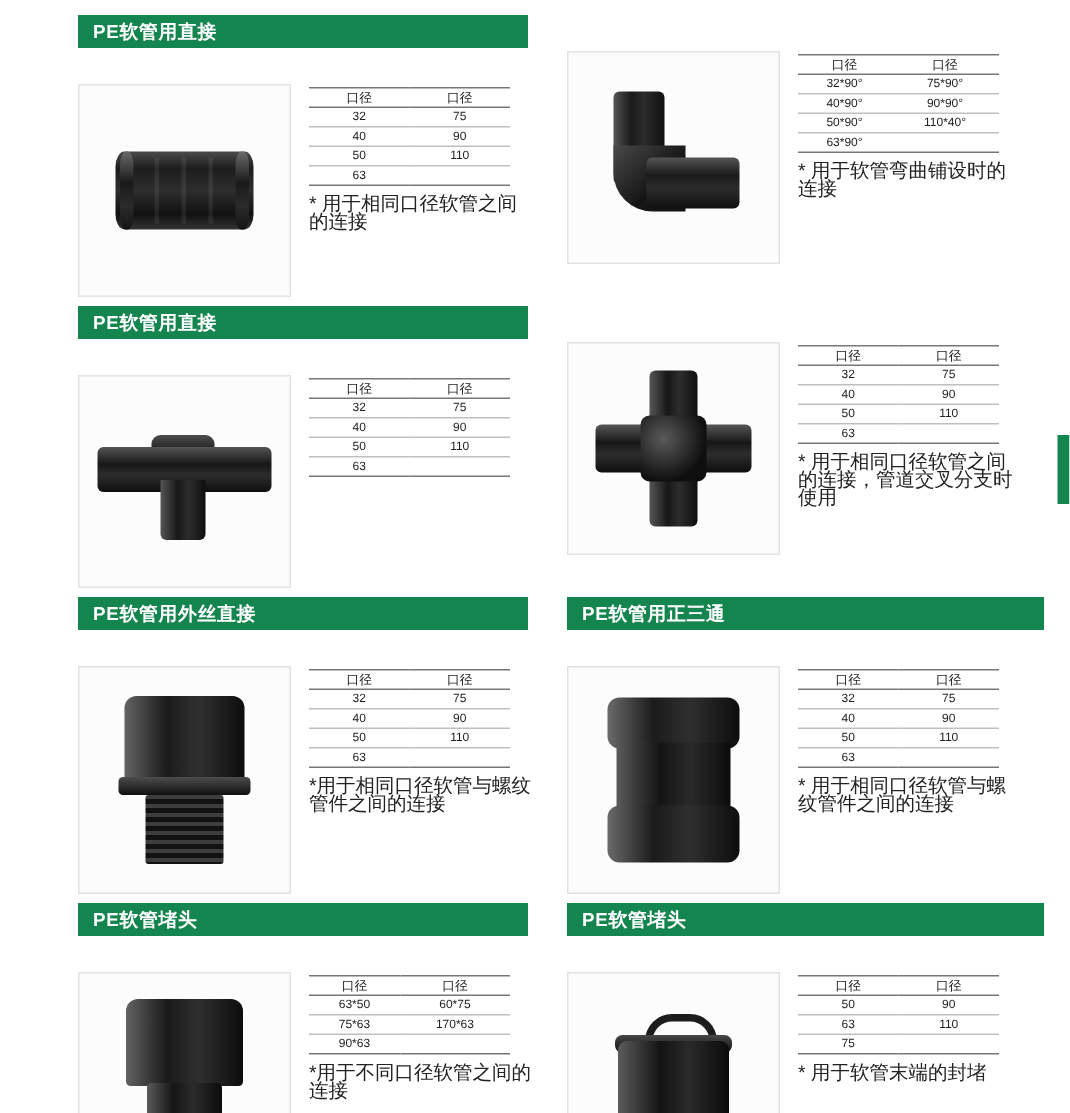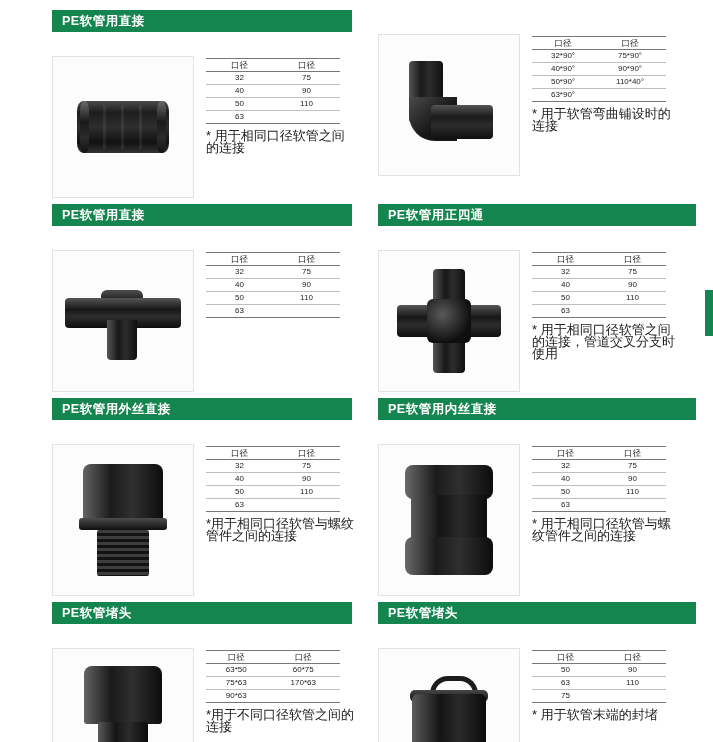--- a/index.html
+++ b/index.html
@@ -385,21 +385,20 @@
               <td>63</td>
               <td></td>
             </tr>
           </tbody>
             </table>
         </div>
       </div>
     </div>
 
     <div class="cell right">
-      <div class="bar">PE软管用正四通</div>
       <div class="body">
         <div class="photo">
           <div class="prod cross">
             <div class="h"></div>
             <div class="v"></div>
             <div class="hub"></div>
           </div>
         </div>
         <div class="info">
           <table class="spec">
@@ -465,21 +464,21 @@
               <td></td>
             </tr>
           </tbody>
             </table>
           <div class="note">*用于相同口径软管与螺纹管件之间的连接</div>
         </div>
       </div>
     </div>
 
     <div class="cell right">
-      <div class="bar">PE软管用内丝直接</div>
+      <div class="bar">PE软管用正三通</div>
       <div class="body">
         <div class="photo tall">
           <div class="prod fta">
             <div class="top"></div>
             <div class="mid"></div>
             <div class="bot"></div>
           </div>
         </div>
         <div class="info">
           <table class="spec">

